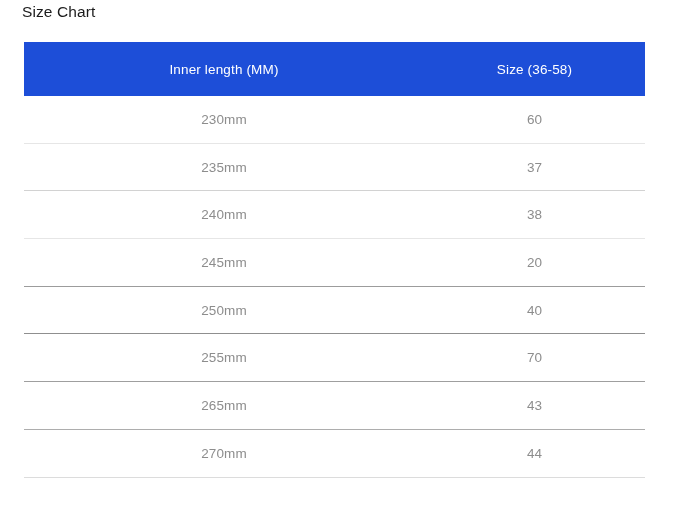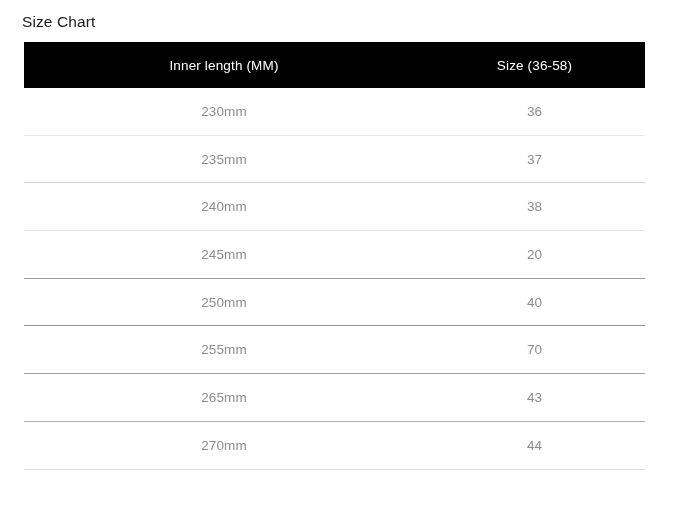--- a/index.html
+++ b/index.html
@@ -19,21 +19,21 @@
     position: relative;
     width: 677px;
     height: 518px;
     background: #ffffff;
   }
 
   
   .page-title {
     position: absolute;
     left: 22px;
-    top: 12px;
+    top: 2px;
     font-size: 15.5px;
     line-height: 20px;
     color: #1b1b1b;
     letter-spacing: 0.1px;
     white-space: nowrap;
   }
 
   
   .size-table {
     position: absolute;
@@ -41,22 +41,22 @@
     top: 42px;
     width: 621px;
     border-collapse: collapse;
     table-layout: fixed;
   }
 
   .size-table col.col-length { width: 400px; }
   .size-table col.col-size   { width: 221px; }
 
   .size-table thead th {
-    background: #000000;
-    height: 46px;
+    background: #1d4ed8;
+    height: 54px;
     padding: 0;
     font-size: 13.5px;
     font-weight: 400;
     color: #ffffff;
     letter-spacing: 0.15px;
     text-align: center;
     vertical-align: middle;
     border: 0;
   }
   .size-table thead th.th-length { text-align: center; }
@@ -106,21 +106,21 @@
     </colgroup>
     <thead>
       <tr>
         <th class="th-length">Inner length (MM)</th>
         <th class="th-size">Size (36-58)</th>
       </tr>
     </thead>
     <tbody>
       <tr class="rule-1">
         <td class="cell-length">230mm</td>
-        <td class="cell-size">36</td>
+        <td class="cell-size">60</td>
       </tr>
       <tr class="rule-2">
         <td class="cell-length">235mm</td>
         <td class="cell-size">37</td>
       </tr>
       <tr class="rule-3">
         <td class="cell-length">240mm</td>
         <td class="cell-size">38</td>
       </tr>
       <tr class="rule-4">

